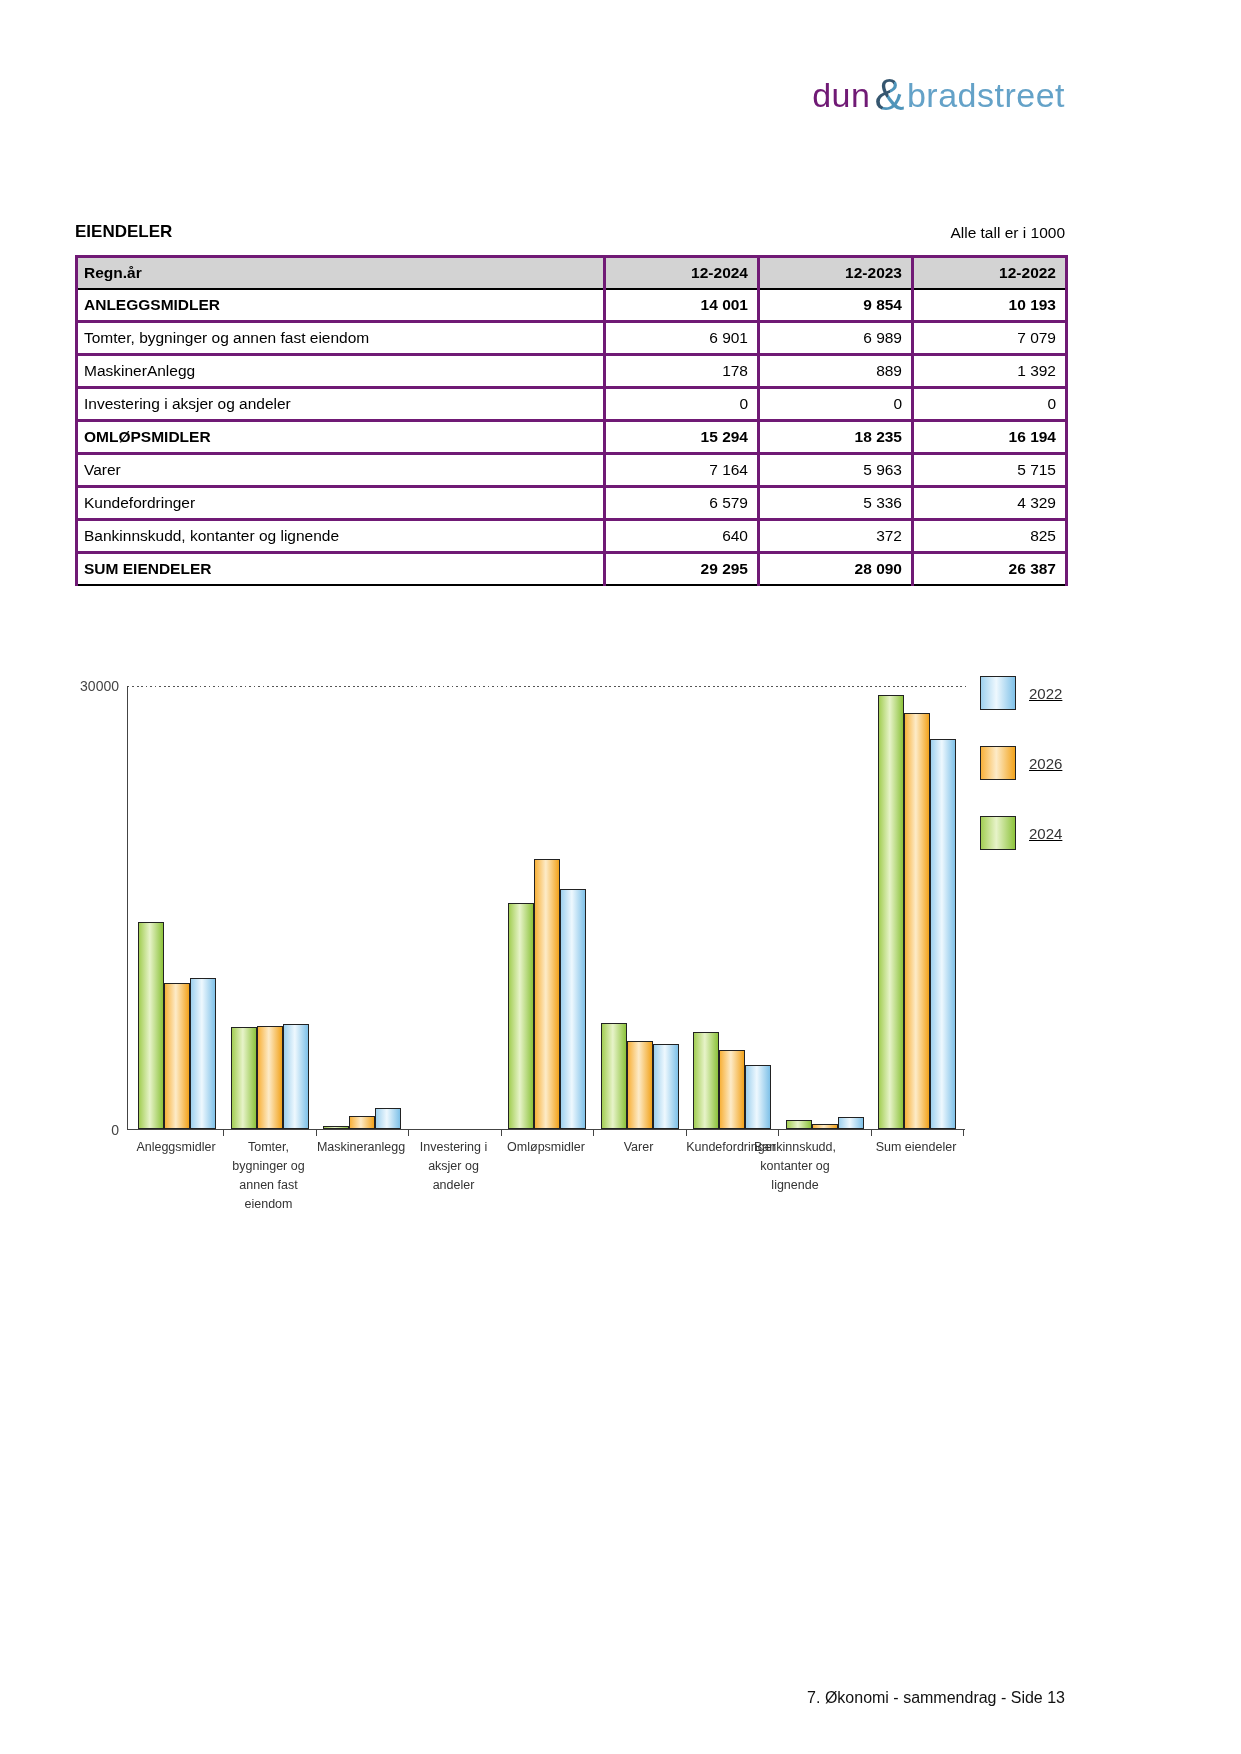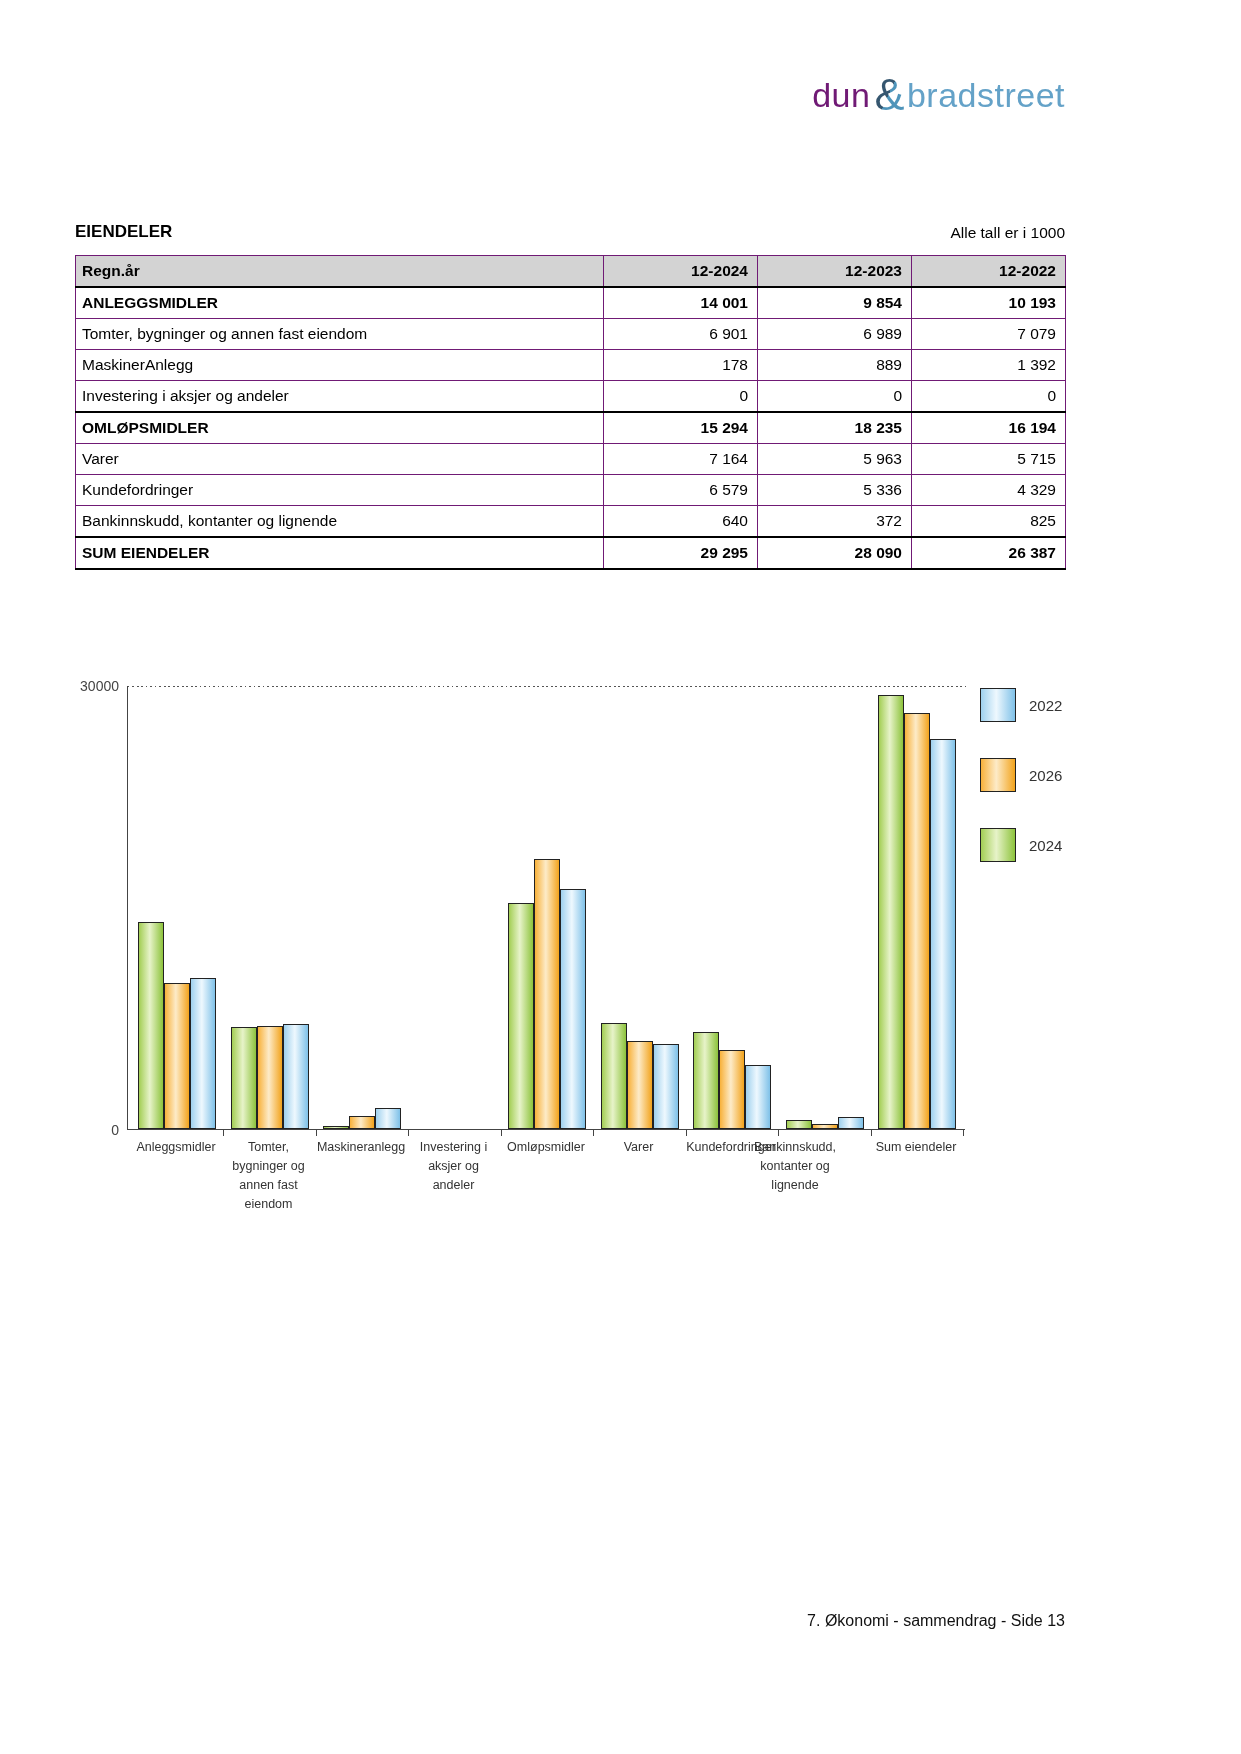--- a/index.html
+++ b/index.html
@@ -15,21 +15,21 @@
               -webkit-background-clip:text; background-clip:text; color:transparent; }
   .logo-brad { color:#64a2c8; }
 
   
   .title-row { position:absolute; left:75px; top:222px; width:990px; display:flex; justify-content:space-between; align-items:flex-end; }
   .section-title { font-size:17px; font-weight:bold; }
   .units-note { font-size:15.5px; }
 
   
   .fin-table { position:absolute; left:75px; top:255px; width:990px; border-collapse:collapse; table-layout:fixed; border:1px solid #000; }
-  .fin-table td, .fin-table th { border:1px solid #701a75; height:31px; font-size:15.5px; font-weight:normal; vertical-align:middle; overflow:hidden; white-space:nowrap; }
+  .fin-table td, .fin-table th { border:3px solid #701a75; height:31px; font-size:15.5px; font-weight:normal; vertical-align:middle; overflow:hidden; white-space:nowrap; }
   .fin-table th { background:#d3d3d3; font-weight:bold; }
   .label-cell { text-align:left; padding:0 6px; }
   .num-cell { text-align:right; padding:6px 9px; }
   .bold-row td { font-weight:bold; border-top:2px solid #000; }
   .fin-table thead th { border-bottom:2px solid #000; }
   .fin-table tbody tr:last-child td { border-bottom:2px solid #000; }
 
   
   .chart { position:absolute; left:75px; top:600px; width:1000px; height:660px; }
   .ytick { position:absolute; left:0; width:44px; text-align:right; font-size:14px; color:#444; line-height:16px; }
@@ -37,27 +37,27 @@
   .ytick-bottom { top:522px; }
   .gridline { position:absolute; left:53px; top:86px; width:838px; height:1px;
               background:repeating-linear-gradient(to right,#555 0,#555 1.5px,transparent 1.5px,transparent 4.5px); }
   .plot { position:absolute; left:52px; top:86px; width:838px; height:444px;
           border-left:1px solid #444; border-bottom:1px solid #444; }
   .bar-group { position:absolute; bottom:0; width:78px; display:flex; align-items:flex-end; }
   .bar { width:26px; border:1px solid #222; }
   .x-tick { position:absolute; top:444px; width:1px; height:6px; background:#444; }
   .labels-layer { position:absolute; left:52px; top:538px; width:838px; height:120px; }
   .cat-label { position:absolute; top:0; width:120px; text-align:center; font-size:12.5px; line-height:19px; color:#333; white-space:pre-line; }
-  .legend { position:absolute; left:905px; top:88px; }
+  .legend { position:absolute; left:905px; top:76px;text-decoration:underline; }
   .legend-item { display:flex; align-items:center; margin-bottom:36px; }
   .legend-swatch { width:36px; height:34px; border:1px solid #222; margin-right:13px; }
   .legend-label { font-size:15px; color:#333; }
 
   
-  .footer { position:absolute; left:75px; top:1612px; width:990px; text-align:right; font-size:16px; color:#111; }
+  .footer { position:absolute; left:75px; top:1689px; width:990px; text-align:right; font-size:16px; color:#111; }
 </style>
 </head>
 <body>
 
 <div class="page">
 
   <div class="logo">
     <span class="logo-dun">dun</span><span class="logo-amp">&amp;</span><span class="logo-brad">bradstreet</span>
   </div>
 

